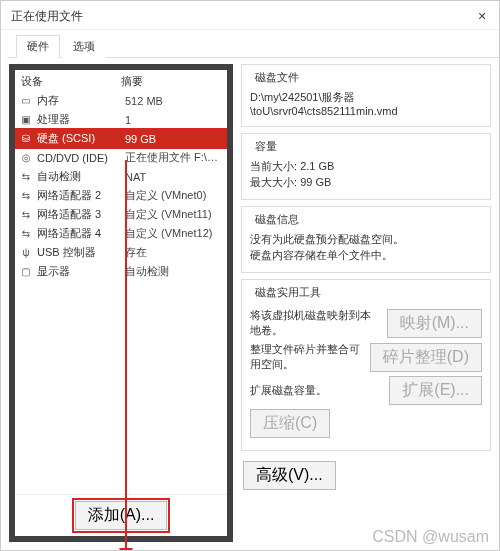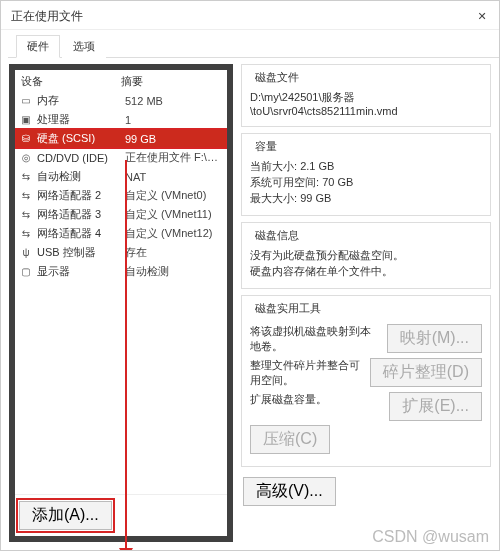--- a/index.html
+++ b/index.html
@@ -18,29 +18,29 @@
   .hw-list { flex: 1; overflow: auto; }
   .hw-row { display: flex; align-items: center; padding: 2px 4px; gap: 4px; cursor: pointer; }
   .hw-row .icon { width: 14px; height: 14px; display:inline-flex; align-items:center; justify-content:center; font-size:10px; color:#555; }
   .hw-row .lab { width: 84px; overflow: hidden; white-space: nowrap; text-overflow: ellipsis; }
   .hw-row .sum { flex: 1; overflow: hidden; white-space: nowrap; text-overflow: ellipsis; color:#444; }
   .hw-row.selected { background: #cc2a1d; color: #fff; }
   .hw-row.selected .icon, .hw-row.selected .sum { color:#fff; }
   .redbox-sel { outline: 2px solid #d62424; outline-offset: -1px; }
   .arrow-col { position:absolute; left:110px; top:90px; width:2px; height:390px; background:#d62424; }
   .arrow-head { position:absolute; left:104px; top:478px; width:0; height:0; border-left:7px solid transparent; border-right:7px solid transparent; border-top:12px solid #d62424; }
-  .left-footer { display:flex; justify-content:space-between; gap:8px; padding:6px 4px; border-top:1px solid #eee; }
+  .left-footer { display:flex; justify-content:center; gap:8px; padding:6px 4px; border-top:1px solid #eee; }
   .btn { padding: 3px 12px; border: 1px solid #bbb; background: #f3f3f3; cursor: pointer; font-size:16px; }
   .btn.disabled { color:#aaa; }
   .btn-add { outline: 2px solid #d62424; outline-offset: 1px; }
   .right { flex:1; display:flex; flex-direction:column; gap:6px; font-size:11px; overflow:hidden; }
   .group { border:1px solid #ddd; padding:6px 8px 8px 8px; }
   .group-title { font-size:11px; margin:-12px 0 4px 2px; background:#fff; display:inline-block; padding:0 3px; }
   .line { margin: 1px 0; }
-  .util-row { display:flex; align-items:flex-start; gap:6px; margin:4px 0; }
+  .util-row { display:flex; align-items:center; gap:6px; margin:4px 0; }
   .util-row .txt { flex:1; }
   .chk { width:12px; height:12px; border:1px solid #999; display:inline-block; vertical-align:middle; margin-right:4px; }
   .right-footer { display:flex; justify-content:flex-start; padding:4px 2px; }
   .watermark { position:absolute; right:10px; bottom:4px; font-size:16px; color:#bbb; }
 </style>
 </head>
 <body>
 
 <div class="window">
 
@@ -125,21 +125,20 @@
     <div class="right">
 
       <div class="group">
         <div class="group-title">磁盘文件</div>
         <div class="line">D:\my\242501\服务器\toU\srvr04\cts852111min.vmd</div>
       </div>
 
       <div class="group">
         <div class="group-title">容量</div>
         <div class="line"><span>当前大小:</span> <span>2.1 GB</span></div>
-        <div class="line"><span>系统可用空间:</span> <span>70 GB</span></div>
         <div class="line"><span>最大大小:</span> <span>99 GB</span></div>
       </div>
 
       <div class="group">
         <div class="group-title">磁盘信息</div>
         <div class="line">没有为此硬盘预分配磁盘空间。</div>
         <div class="line">硬盘内容存储在单个文件中。</div>
       </div>
 
       <div class="group">

